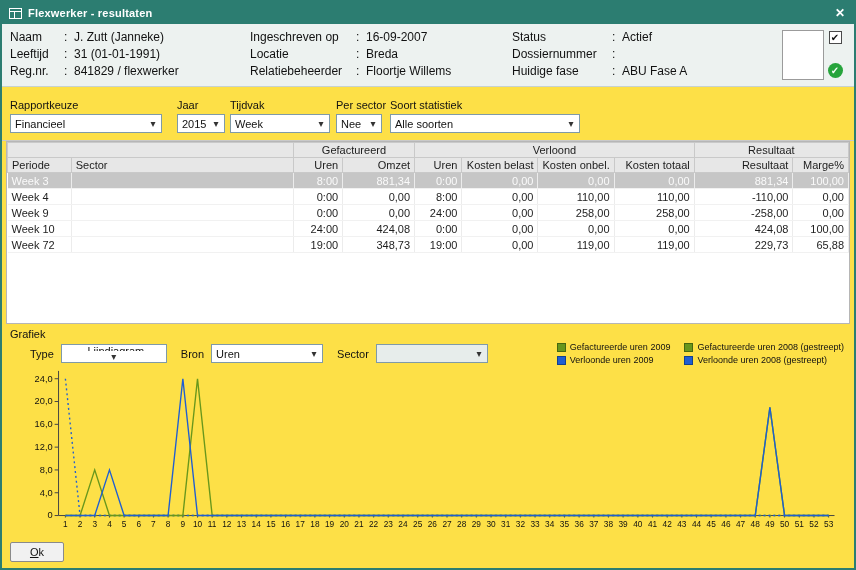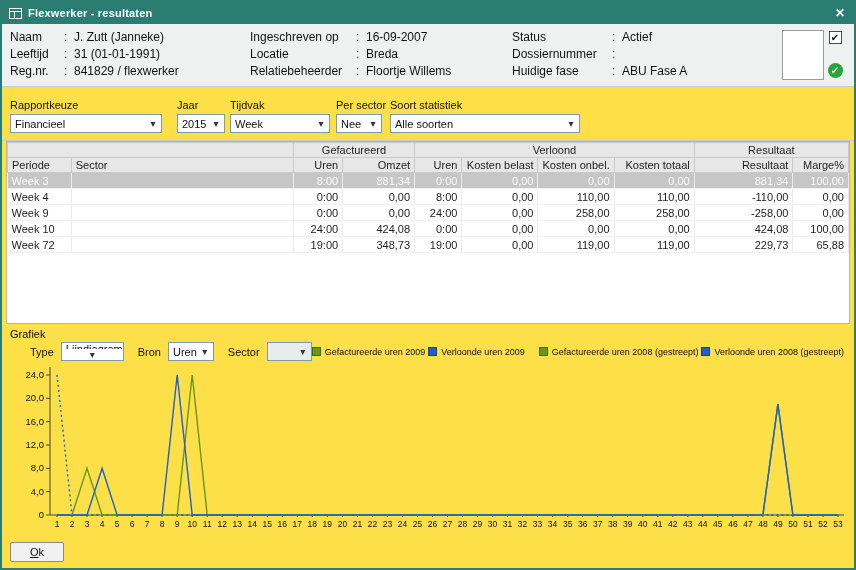--- a/index.html
+++ b/index.html
@@ -52,21 +52,21 @@
 
   
   .grafiek { flex:1; display:flex; flex-direction:column; min-height:0; }
   .sectionlabel { font-size:11px; margin:4px 0 1px 8px; color:#111; }
   .chartcontrols { display:flex; align-items:center; margin:1px 10px 0 28px; }
   .ctl-label { font-size:11px; margin-right:7px; color:#111; white-space:nowrap; }
   .ctl-type { width:106px; margin-right:14px;flex-direction:column; }
   .ctl-bron { width:112px; margin-right:14px; }
   .ctl-sector { width:112px; }
   .legend { margin-left:auto; display:flex; gap:14px; }
-  .legcol { display:flex; flex-direction:row; gap:3px; }
+  .legcol { display:flex; flex-direction:column; gap:3px; }
   .legitem { display:flex; align-items:center; font-size:9px; color:#111; white-space:nowrap; }
   .legswatch { width:9px; height:9px; border:1px solid #333; margin-right:4px; flex:0 0 auto; }
   svg.chart { display:block; margin:2px 2px 0 2px; }
 
   
   .okrow { padding:3px 8px 6px; flex:0 0 auto; }
   .okbtn { display:inline-block; width:54px; height:20px; background:#f1f1f1; border:1px solid #8a8a8a; border-radius:2px; font-size:11px; text-align:center; line-height:18px; color:#111; cursor:pointer; }
   .okbtn::first-letter { text-decoration:underline; }
 </style>
 </head>

